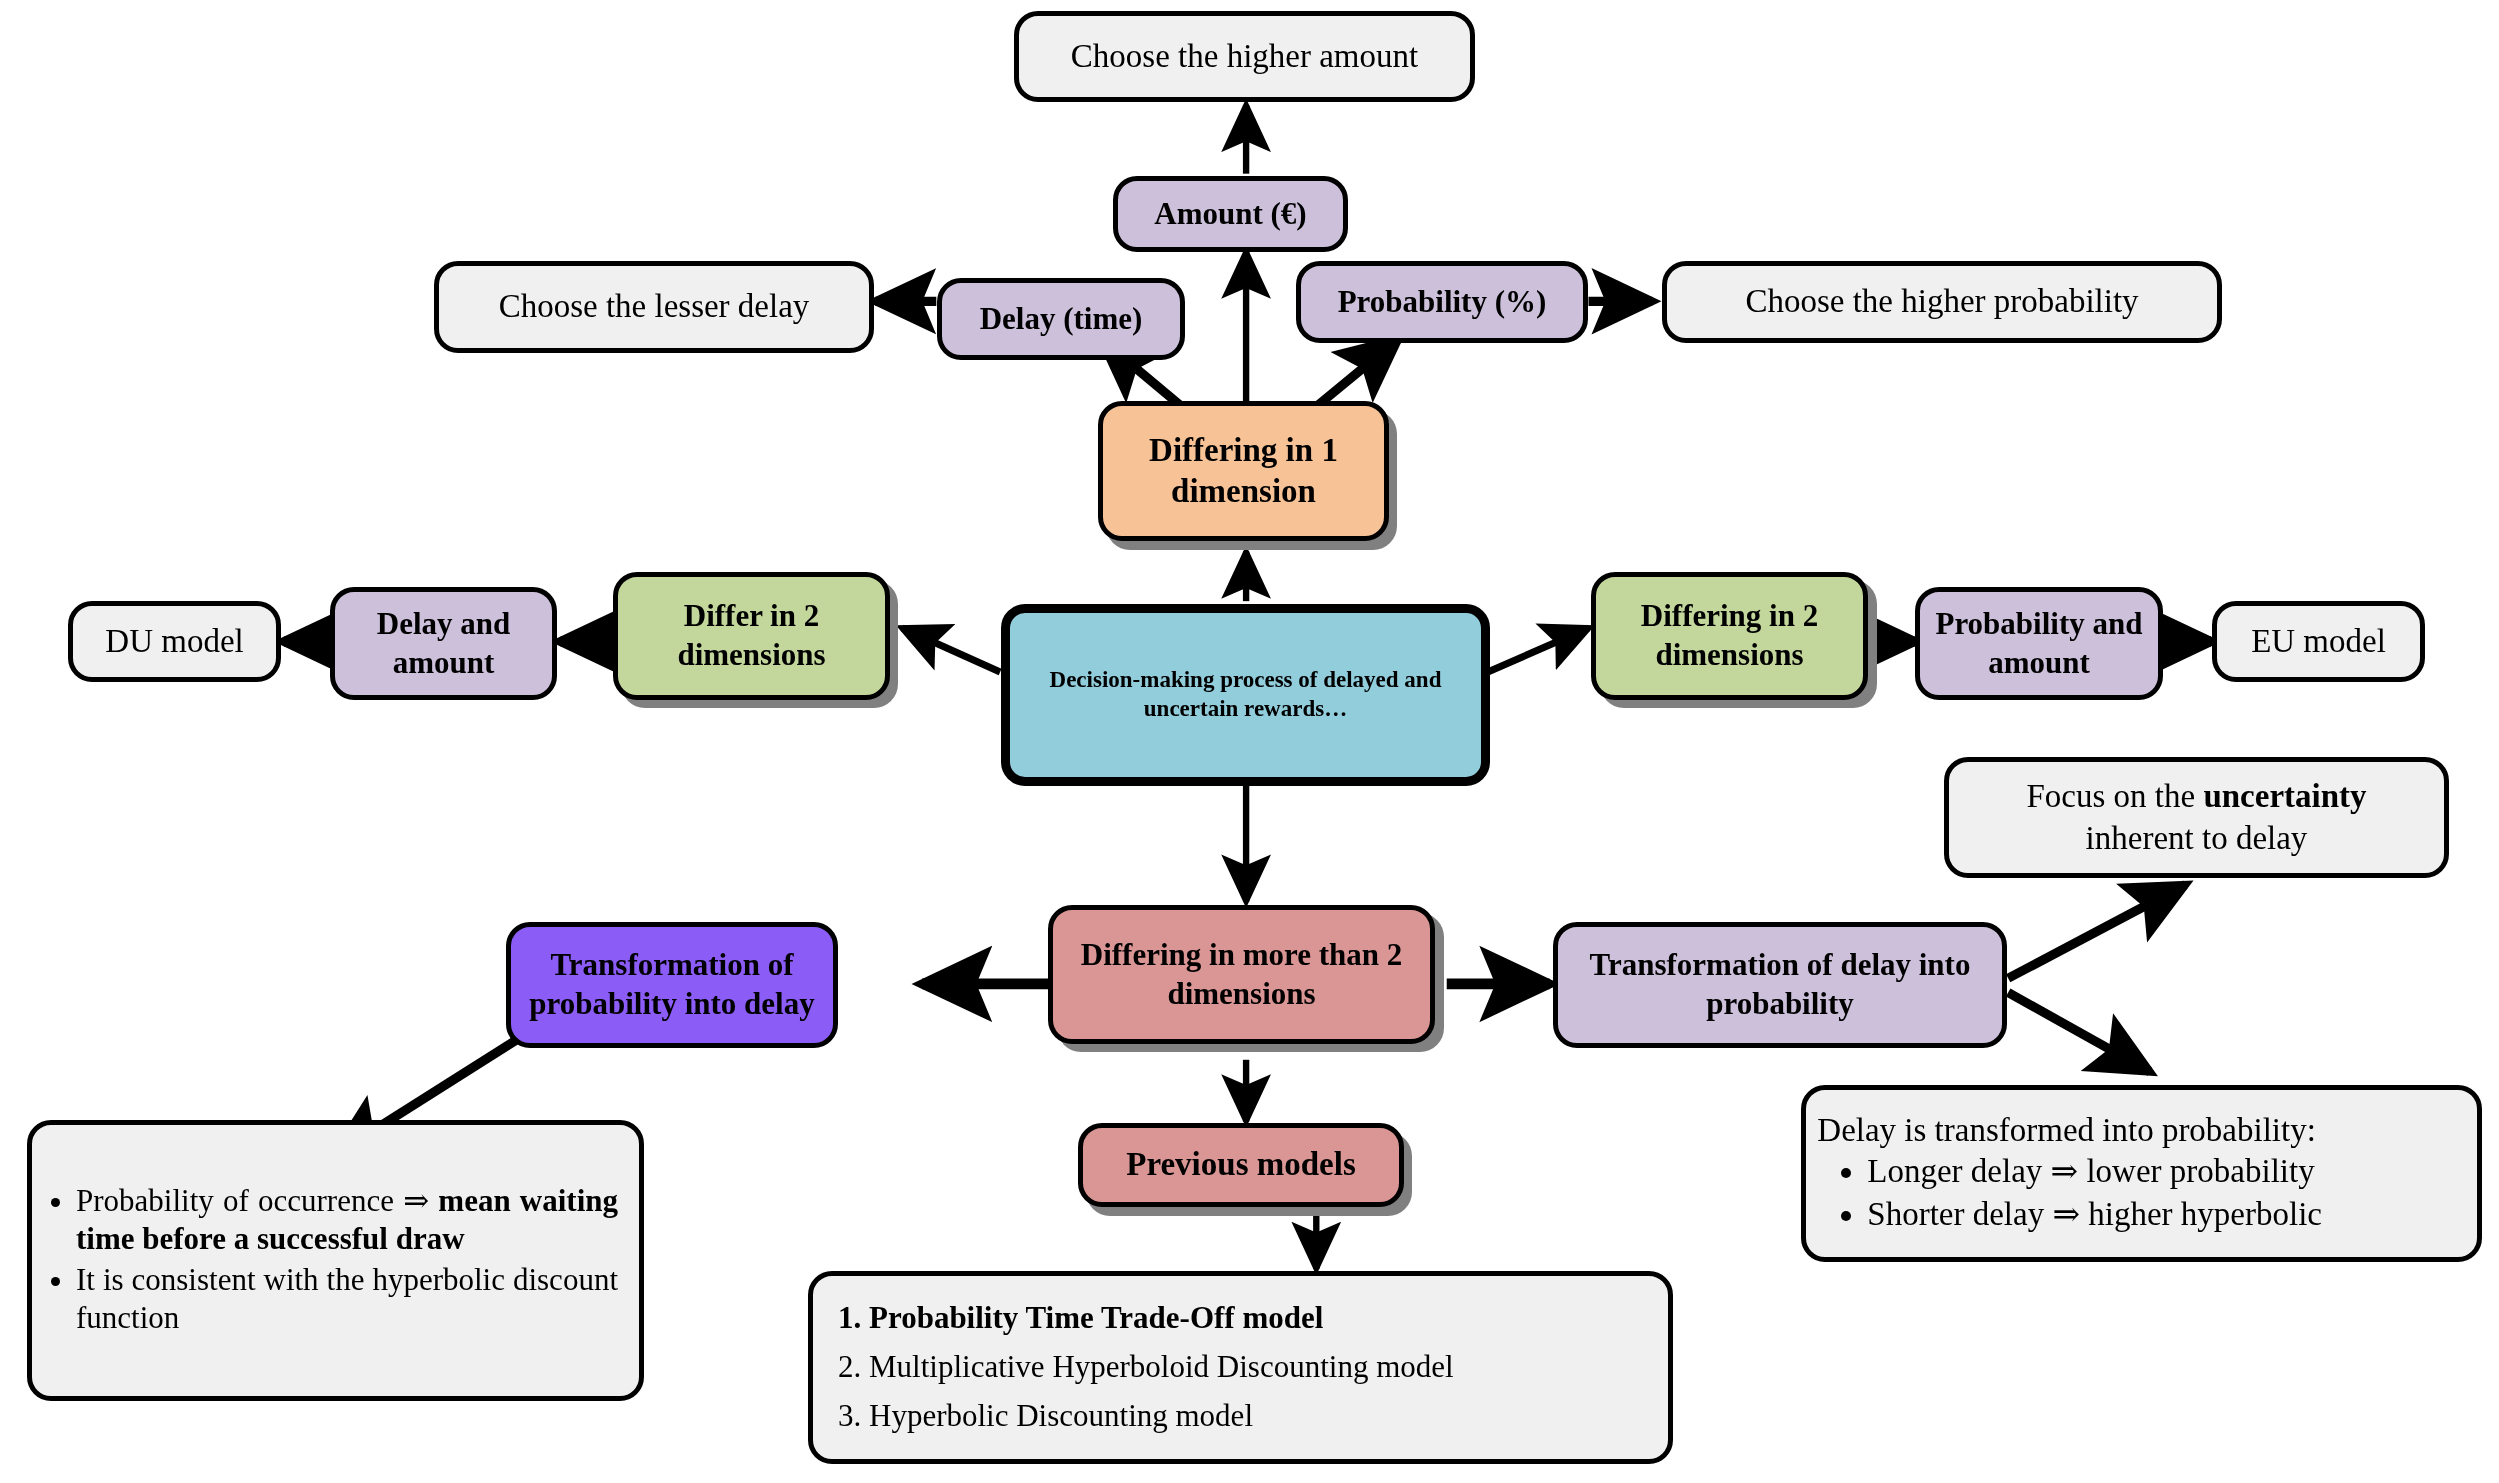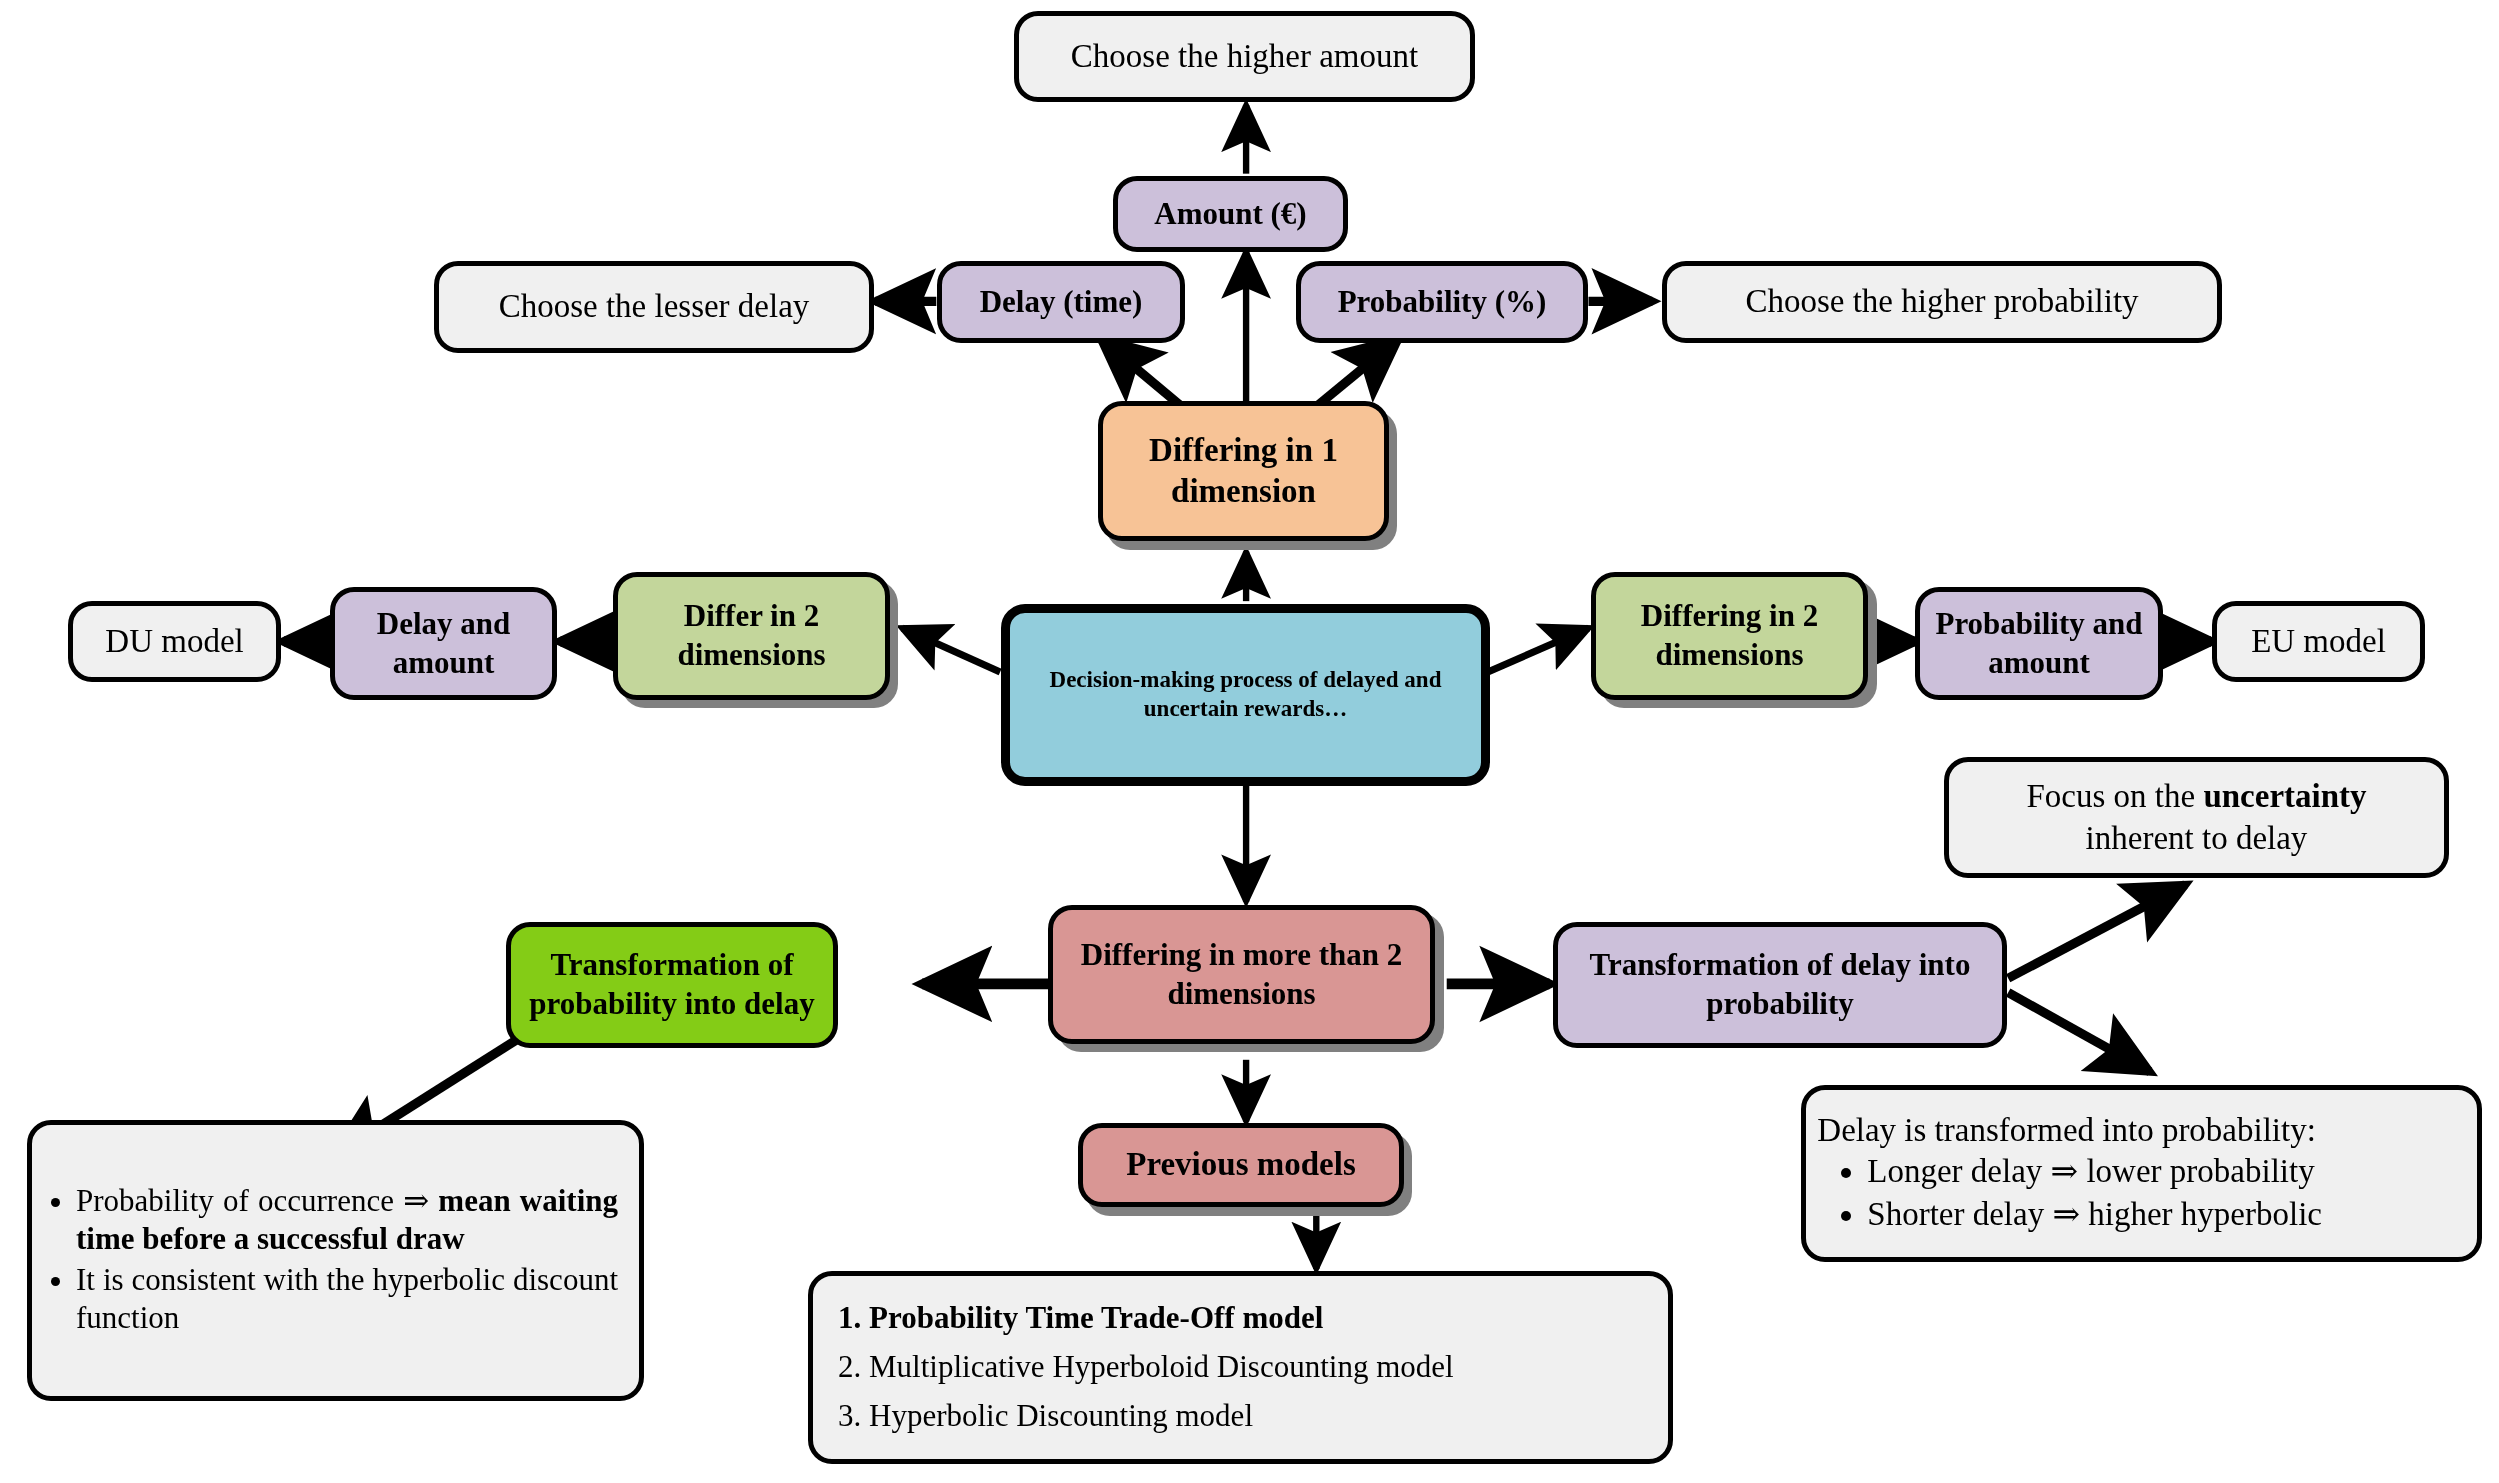--- a/index.html
+++ b/index.html
@@ -151,21 +151,21 @@
   </div>
 
   <div class="node plain" style="left:1014px; top:11.3px; width:461px; height:91px; font-size:33px;">
     <span class="txt">Choose the higher amount</span>
   </div>
 
   <div class="node plain" style="left:434px; top:261px; width:440px; height:92px; font-size:33px;">
     <span class="txt">Choose the lesser delay</span>
   </div>
 
-  <div class="node accent" style="left:937px; top:261px; width:248px; height:82px; font-size:31px; background:#CCC0DA;">
+  <div class="node accent" style="left:937px; top:278px; width:248px; height:82px; font-size:31px; background:#CCC0DA;">
     <span class="txt">Delay (time)</span>
   </div>
 
   <div class="node accent" style="left:1296px; top:261px; width:292px; height:82px; font-size:31px; background:#CCC0DA;">
     <span class="txt">Probability (%)</span>
   </div>
 
   <div class="node plain" style="left:1662px; top:261px; width:560px; height:82px; font-size:33px;">
     <span class="txt">Choose the higher probability</span>
   </div>
@@ -205,21 +205,21 @@
     <span class="txt">EU model</span>
   </div>
 
   <div class="node plain" style="left:1944px; top:757px; width:505px; height:121px; font-size:33px;">
     <span class="txt">
       <span>Focus on the </span><span class="b">uncertainty</span><br>
       <span>inherent to delay</span>
     </span>
   </div>
 
-  <div class="node accent" style="left:506px; top:922px; width:332px; height:126px; font-size:31px; background:#84cc16;">
+  <div class="node accent" style="left:506px; top:922px; width:332px; height:126px; font-size:31px; background:#8b5cf6;">
     <span class="txt">Transformation of probability into delay</span>
   </div>
 
   <div class="shadow" style="left:1057px; top:913px; width:387px; height:139px;"></div>
   <div class="node accent" style="left:1048px; top:905px; width:387px; height:139px; font-size:31px; background:#D99694;">
     <span class="txt">Differing in more than 2 dimensions</span>
   </div>
 
   <div class="node accent" style="left:1553px; top:922px; width:454px; height:126px; font-size:31px; background:#CCC0DA;">
     <span class="txt">Transformation of delay into probability</span>

